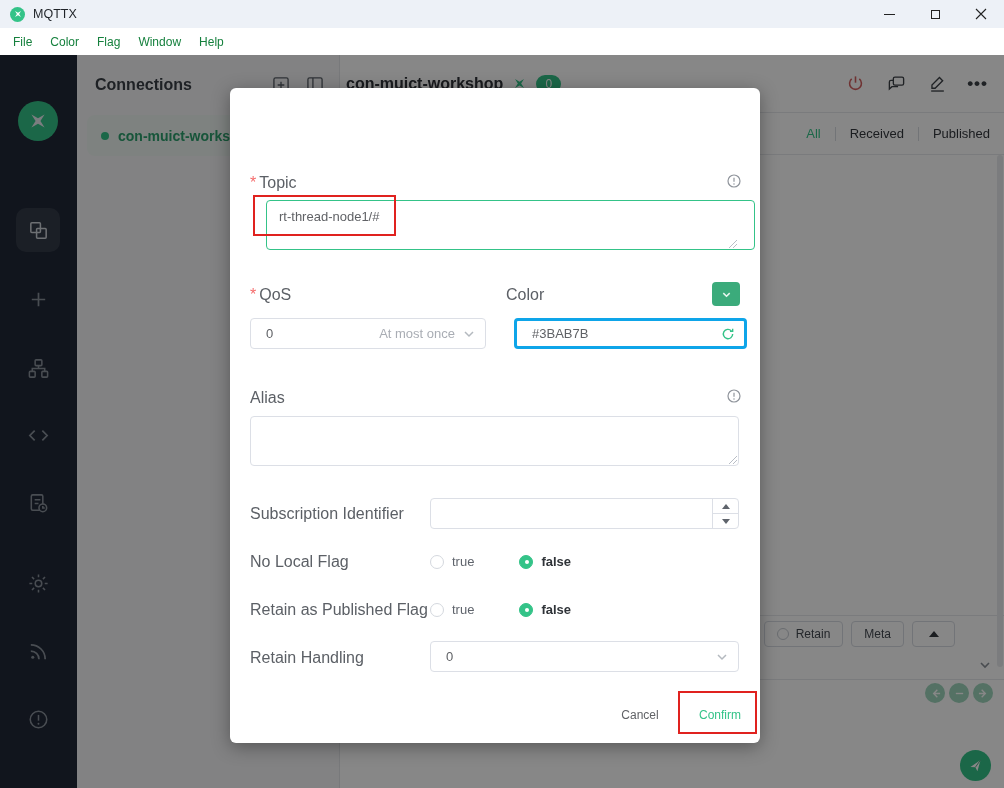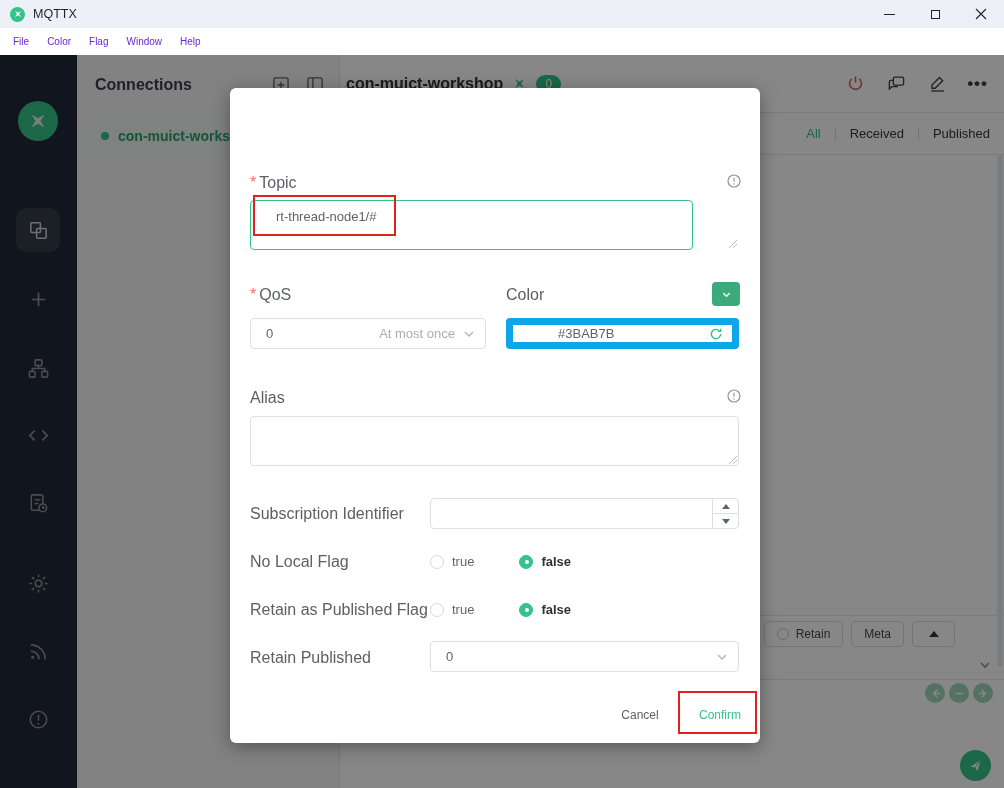--- a/index.html
+++ b/index.html
@@ -8,21 +8,21 @@
 
   
   .titlebar { position:absolute; left:0; top:0; width:1004px; height:28px; background:#edf1f7; display:flex; align-items:center; padding-left:10px; }
   .titlebar .app-logo { width:15px; height:15px; border-radius:50%; background:var(--brand,#34c388); display:flex; align-items:center; justify-content:center; }
   .titlebar .title-text { font-size:12.5px; color:#1f2328; margin-left:8px; }
   .win-controls { position:absolute; right:0; top:0; height:28px; display:flex; }
   .win-btn { width:46px; height:28px; display:flex; align-items:center; justify-content:center; }
   .glyph-min { width:11px; height:1px; background:#222; }
   .glyph-max { width:9px; height:9px; border:1px solid #222; }
   .menubar { position:absolute; left:0; top:28px; width:1004px; height:27px; background:#fff; display:flex; align-items:center; padding-left:4px; }
-  .menu-item { font-size:10px; color:#6d28d9; padding:0 9px; cursor:default; }
+  .menu-item { font-size:12px; color:#15803d; padding:0 9px; cursor:default; }
 
   
   .app { position:absolute; left:0; top:55px; width:1004px; height:733px; }
 
   .sidebar { position:absolute; left:0; top:0; width:77px; height:733px; background:#202837; }
   .side-logo { position:absolute; left:18px; top:46px; width:40px; height:40px; border-radius:50%; background:var(--brand,#34c388); display:flex; align-items:center; justify-content:center; }
   .side-active-box { position:absolute; left:16px; top:153px; width:44px; height:44px; border-radius:10px; background:rgba(255,255,255,.09); display:flex; align-items:center; justify-content:center; }
   .side-ico { position:absolute; left:26px; width:25px; height:25px; color:#8b929c; display:flex; align-items:center; justify-content:center; }
   .side-ico svg, .side-active-box svg { width:23px; height:23px; }
 
@@ -65,29 +65,29 @@
   .modal { position:absolute; left:230px; top:88px; width:530px; height:655px; background:#fff; border-radius:6px; box-shadow:0 4px 18px rgba(0,0,0,.35); }
   .modal-header { position:absolute; left:0; top:0; right:0; height:52px; border-bottom:1px solid #ececee; display:flex; align-items:center; padding:0 20px; }
   .modal-title { font-size:16px; color:#33373c; margin-left:10px; }
   .modal-close { margin-left:auto; color:#909399; font-size:15px; }
   .info-ico { color:#8f949b; display:flex; }
   .info-ico svg { width:16px; height:16px; }
   .f-label { position:absolute; font-size:16px; color:#5c6066; }
   .req-star { color:#f56c6c; margin-right:3px; }
   .side-info { position:absolute; right:18px; }
 
-  .topic-area { position:absolute; left:20px; top:112px; width:443px; height:50px; border:1px solid var(--brand,#34c388); border-radius:4px; padding:8px 25px; font-size:13px; color:#606266; font-family:"Liberation Sans",sans-serif; resize:none; outline:none; }
+  .topic-area { position:absolute; left:36px; top:112px; width:489px; height:50px; border:1px solid var(--brand,#34c388); border-radius:4px; padding:8px 12px; font-size:13px; color:#606266; font-family:"Liberation Sans",sans-serif; resize:none; outline:none; }
   .alias-area { position:absolute; left:20px; top:328px; width:489px; height:50px; border:1px solid #dcdfe6; border-radius:4px; padding:8px 12px; font-size:13px; color:#606266; font-family:"Liberation Sans",sans-serif; resize:none; outline:none; }
   .grip { position:absolute; width:10px; height:10px; background-image:repeating-linear-gradient(135deg, transparent, transparent 2px, #b9bec6 2px, #b9bec6 3px); clip-path:polygon(100% 0,100% 100%,0 100%); }
   .sel { position:absolute; height:31px; border:1px solid #dcdfe6; border-radius:4px; background:#fff; display:flex; align-items:center; font-size:13px; color:#606266; }
   .sel .val { margin-left:15px; }
   .sel .desc { margin-left:auto; color:#a9adb4; }
   .chev { width:12px; height:12px; color:#b4b9bf; margin:0 10px 0 8px; flex:none; }
   .color-swatch { position:absolute; left:482px; top:194px; width:28px; height:24px; border-radius:4px; display:flex; align-items:center; justify-content:center; }
-  .color-input-wrap { position:absolute; left:276px; top:230px; width:233px; height:31px; border:7px solid #0ea5e9; border-radius:4px; display:flex; align-items:center;padding-left:30px; }
+  .color-input-wrap { position:absolute; left:284px; top:230px; width:233px; height:31px; border:3px solid #0ea5e9; border-radius:4px; display:flex; align-items:center; }
   .color-input { border:none; outline:none; font-size:13px; color:#606266; margin-left:15px; width:150px; font-family:"Liberation Sans",sans-serif; }
   .refresh-ico { margin-left:auto; margin-right:9px; color:var(--brand,#34c388); display:flex; }
   .num-input { position:absolute; left:200px; top:410px; width:309px; height:31px; border:1px solid #dcdfe6; border-radius:4px; background:#fff; }
   .spinner { position:absolute; right:0; top:0; bottom:0; width:26px; border-left:1px solid #dcdfe6; display:flex; flex-direction:column; }
   .spin-half { flex:1; display:flex; align-items:center; justify-content:center; }
   .spin-half + .spin-half { border-top:1px solid #dcdfe6; }
   .tri-u { width:0; height:0; border-left:4px solid transparent; border-right:4px solid transparent; border-bottom:5px solid #5f646c; }
   .tri-d { width:0; height:0; border-left:4px solid transparent; border-right:4px solid transparent; border-top:5px solid #5f646c; }
   .radio-row { position:absolute; display:flex; align-items:center; }
   .radio { width:14px; height:14px; border-radius:50%; border:1px solid #d4d8de; background:#fff; position:relative; flex:none; }
@@ -378,21 +378,21 @@
 
   <div class="f-label" style="left:20px; top:513px">Retain as Published Flag</div>
   <div class="radio-row" style="left:200px; top:514px">
     <span class="radio"></span>
     <span class="radio-lab">true</span>
     <span class="radio-gap"></span>
     <span class="radio checked"></span>
     <span class="radio-lab sel-lab">false</span>
   </div>
 
-  <div class="f-label" style="left:20px; top:561px">Retain Published</div>
+  <div class="f-label" style="left:20px; top:561px">Retain Handling</div>
   <div class="sel" style="left:200px; top:553px; width:309px">
     <span class="val">0</span>
     <span class="desc"></span>
     <svg class="chev" viewBox="0 0 12 12" fill="none" stroke="currentColor" stroke-width="1.5">
         <path d="M2 4l4 4 4-4"></path>
       </svg>
   </div>
 
   <div class="modal-footer-btn cancel-btn">Cancel</div>
   <div class="modal-footer-btn confirm-btn">Confirm</div>

